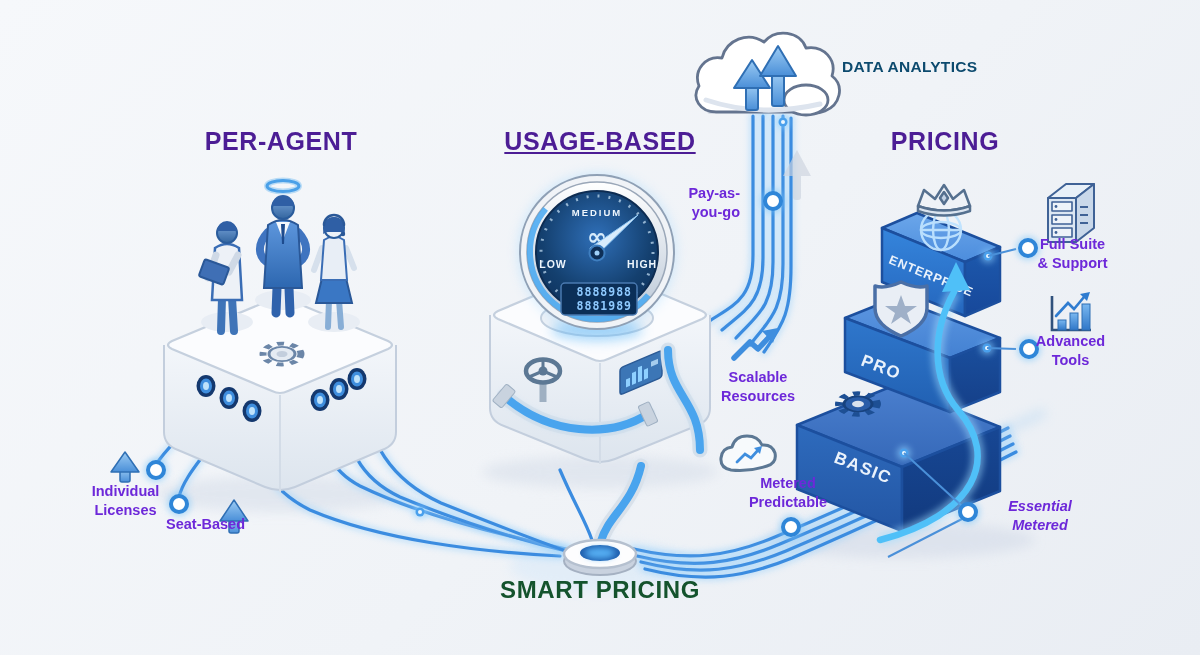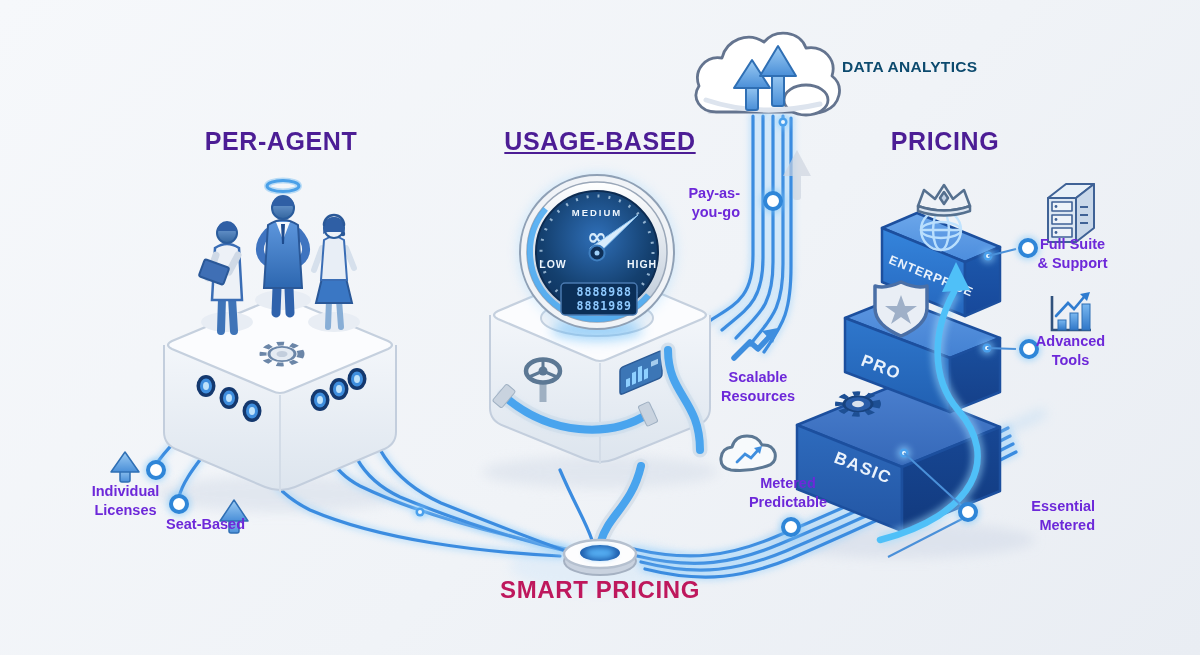--- a/index.html
+++ b/index.html
@@ -8,23 +8,23 @@
     font-family:"Liberation Sans",sans-serif;
     background:linear-gradient(135deg,#f6f8fb 0%,#f0f3f7 55%,#e9edf3 100%);
     position:relative;
   }
   .stage{position:absolute;left:0;top:0;width:1200px;height:655px;}
   svg{position:absolute;left:0;top:0;}
   .ov{position:absolute;font-family:"Liberation Sans",sans-serif;}
   .ttl{font-weight:800;font-size:25px;color:#4c1d95;letter-spacing:.6px;text-align:center;}
   .lbl{font-weight:700;font-size:14.5px;color:#6d28d9;line-height:19px;text-align:center;}
   .lbl span,.ttl span,.footer span,.cloudlbl span{display:block;}
-  .left{text-align:right;}
+  .left{text-align:center;font-style:italic;}
   .right{text-align:right;}
-  .footer{font-weight:800;font-size:24px;color:#be185d;line-height:28px;text-align:center;letter-spacing:.6px;}
+  .footer{font-weight:800;font-size:24px;color:#14532d;line-height:28px;text-align:center;letter-spacing:.6px;}
   .cloudlbl{font-weight:700;font-size:15.5px;color:#0c4a6e;line-height:21px;letter-spacing:.3px;text-align:left;}
 </style>
 </head>
 <body>
 
 <div class="stage">
 
 <svg width="1200" height="655" viewBox="0 0 1200 655">
   <defs>
     <filter id="b3" x="-60%" y="-60%" width="220%" height="220%">

